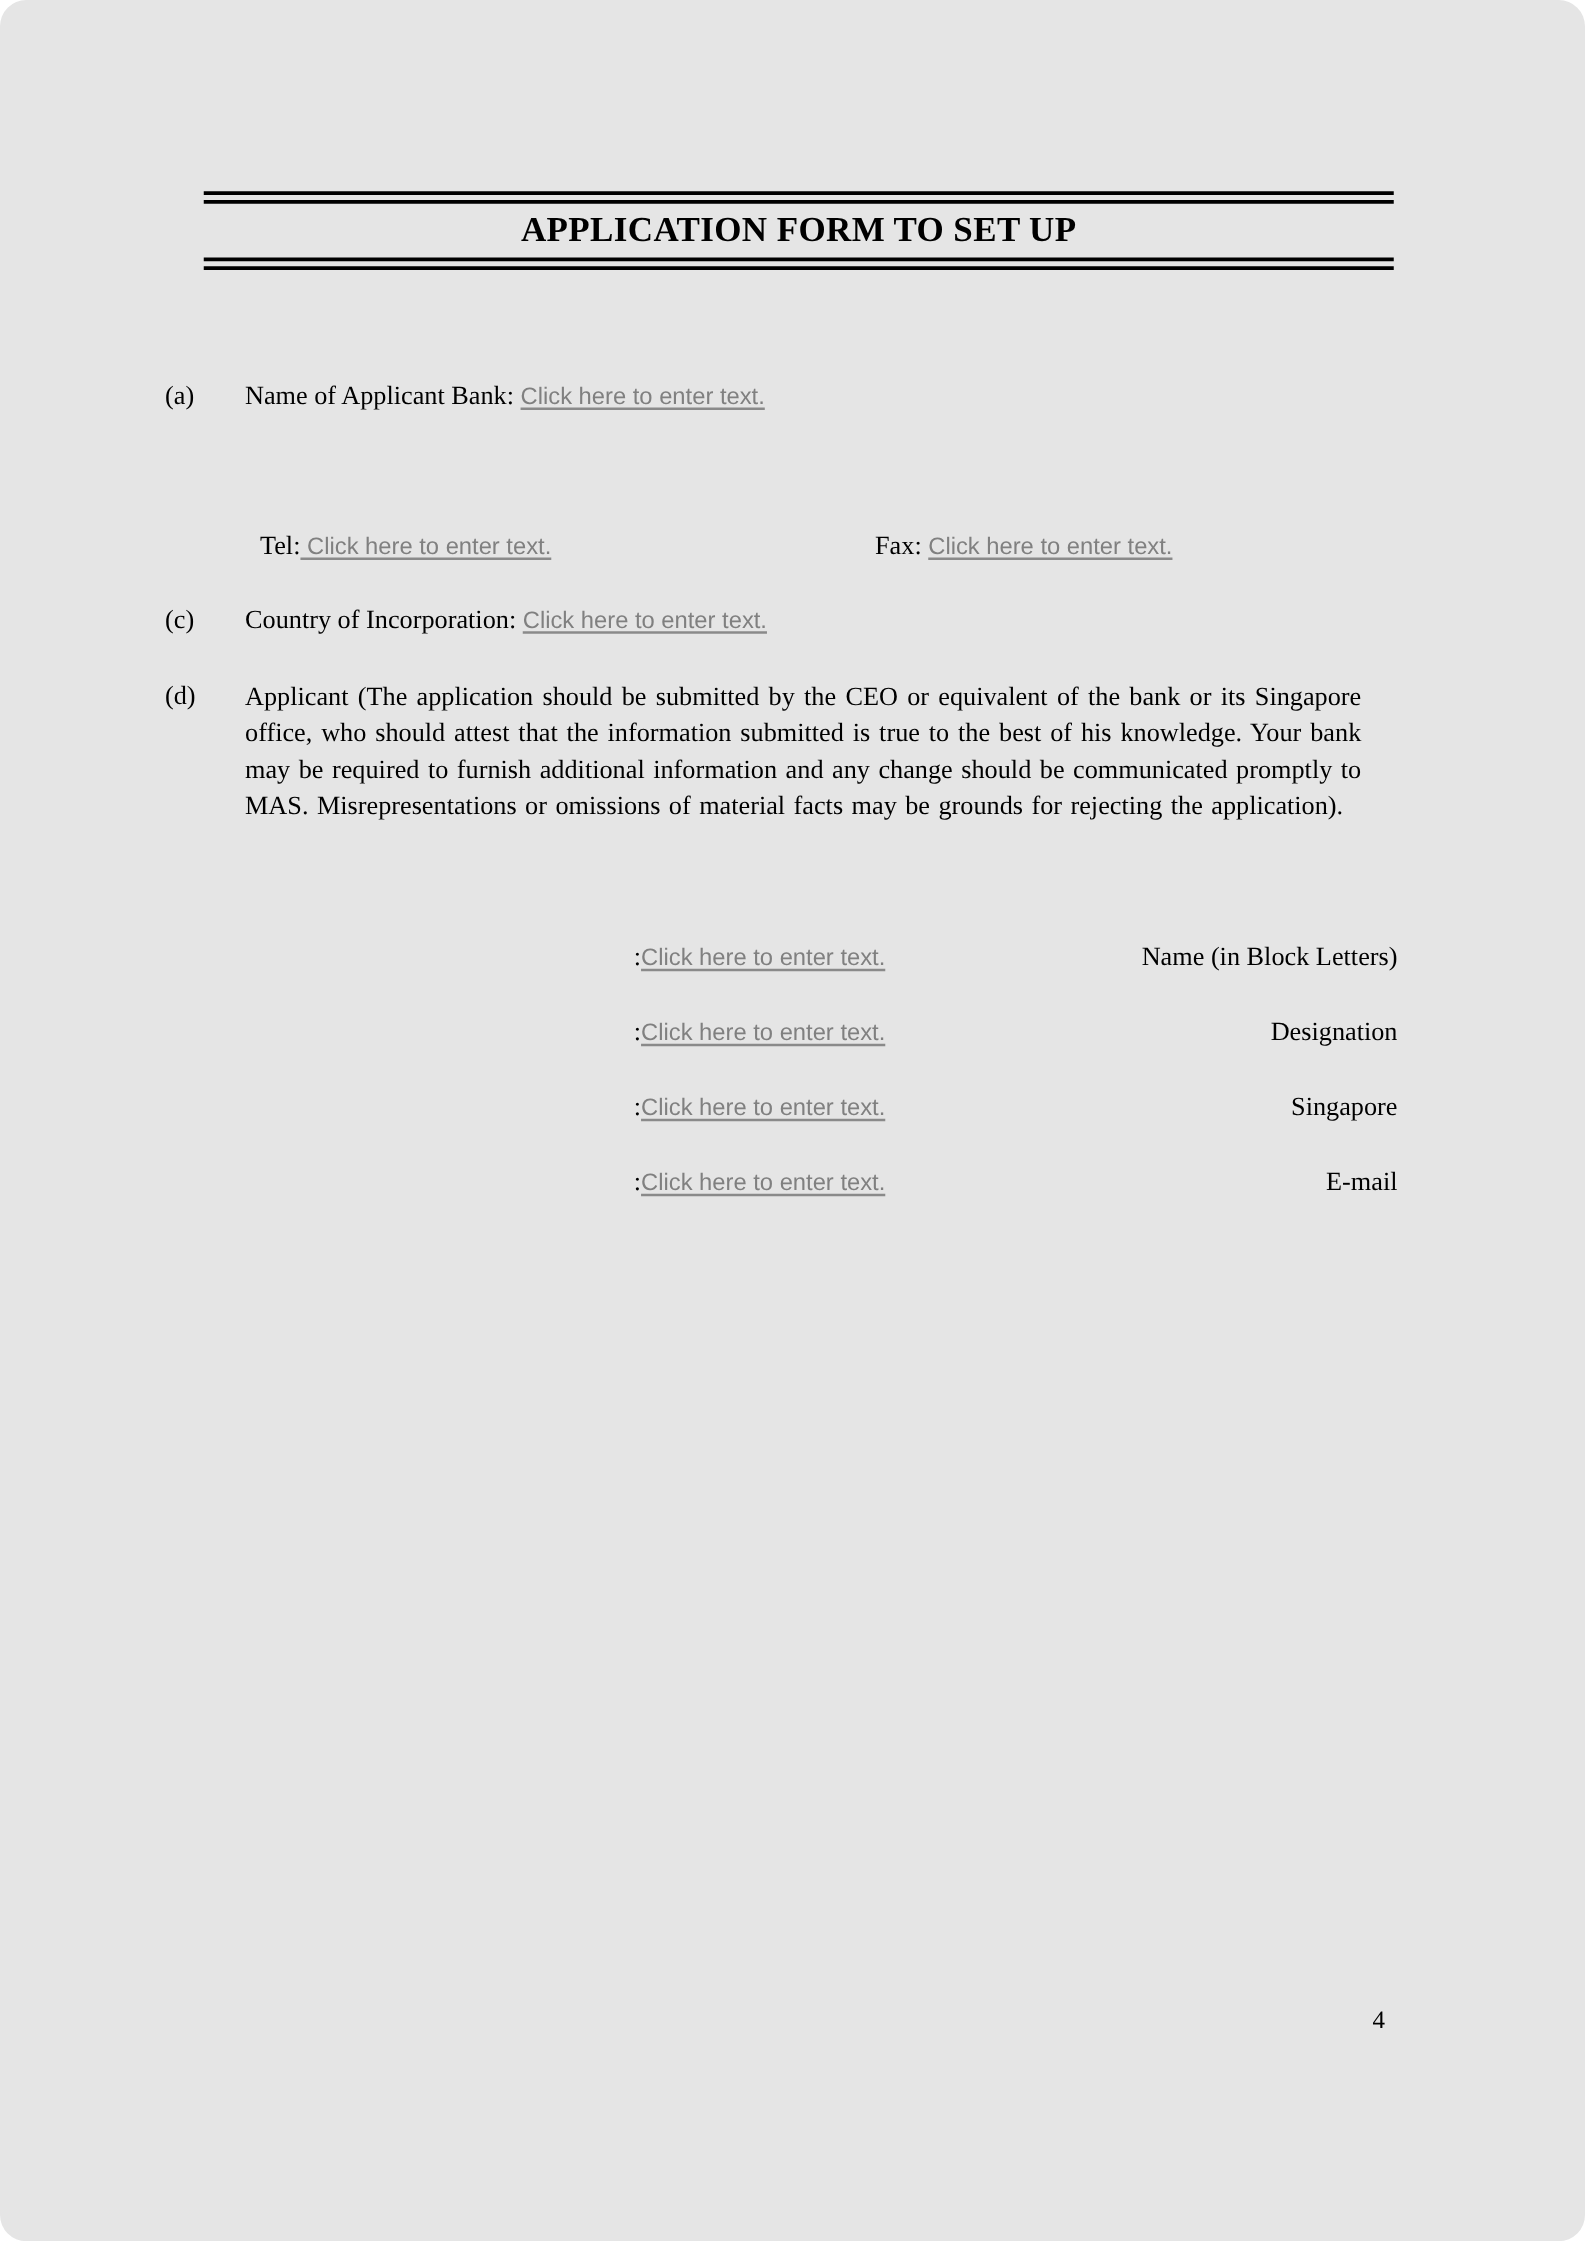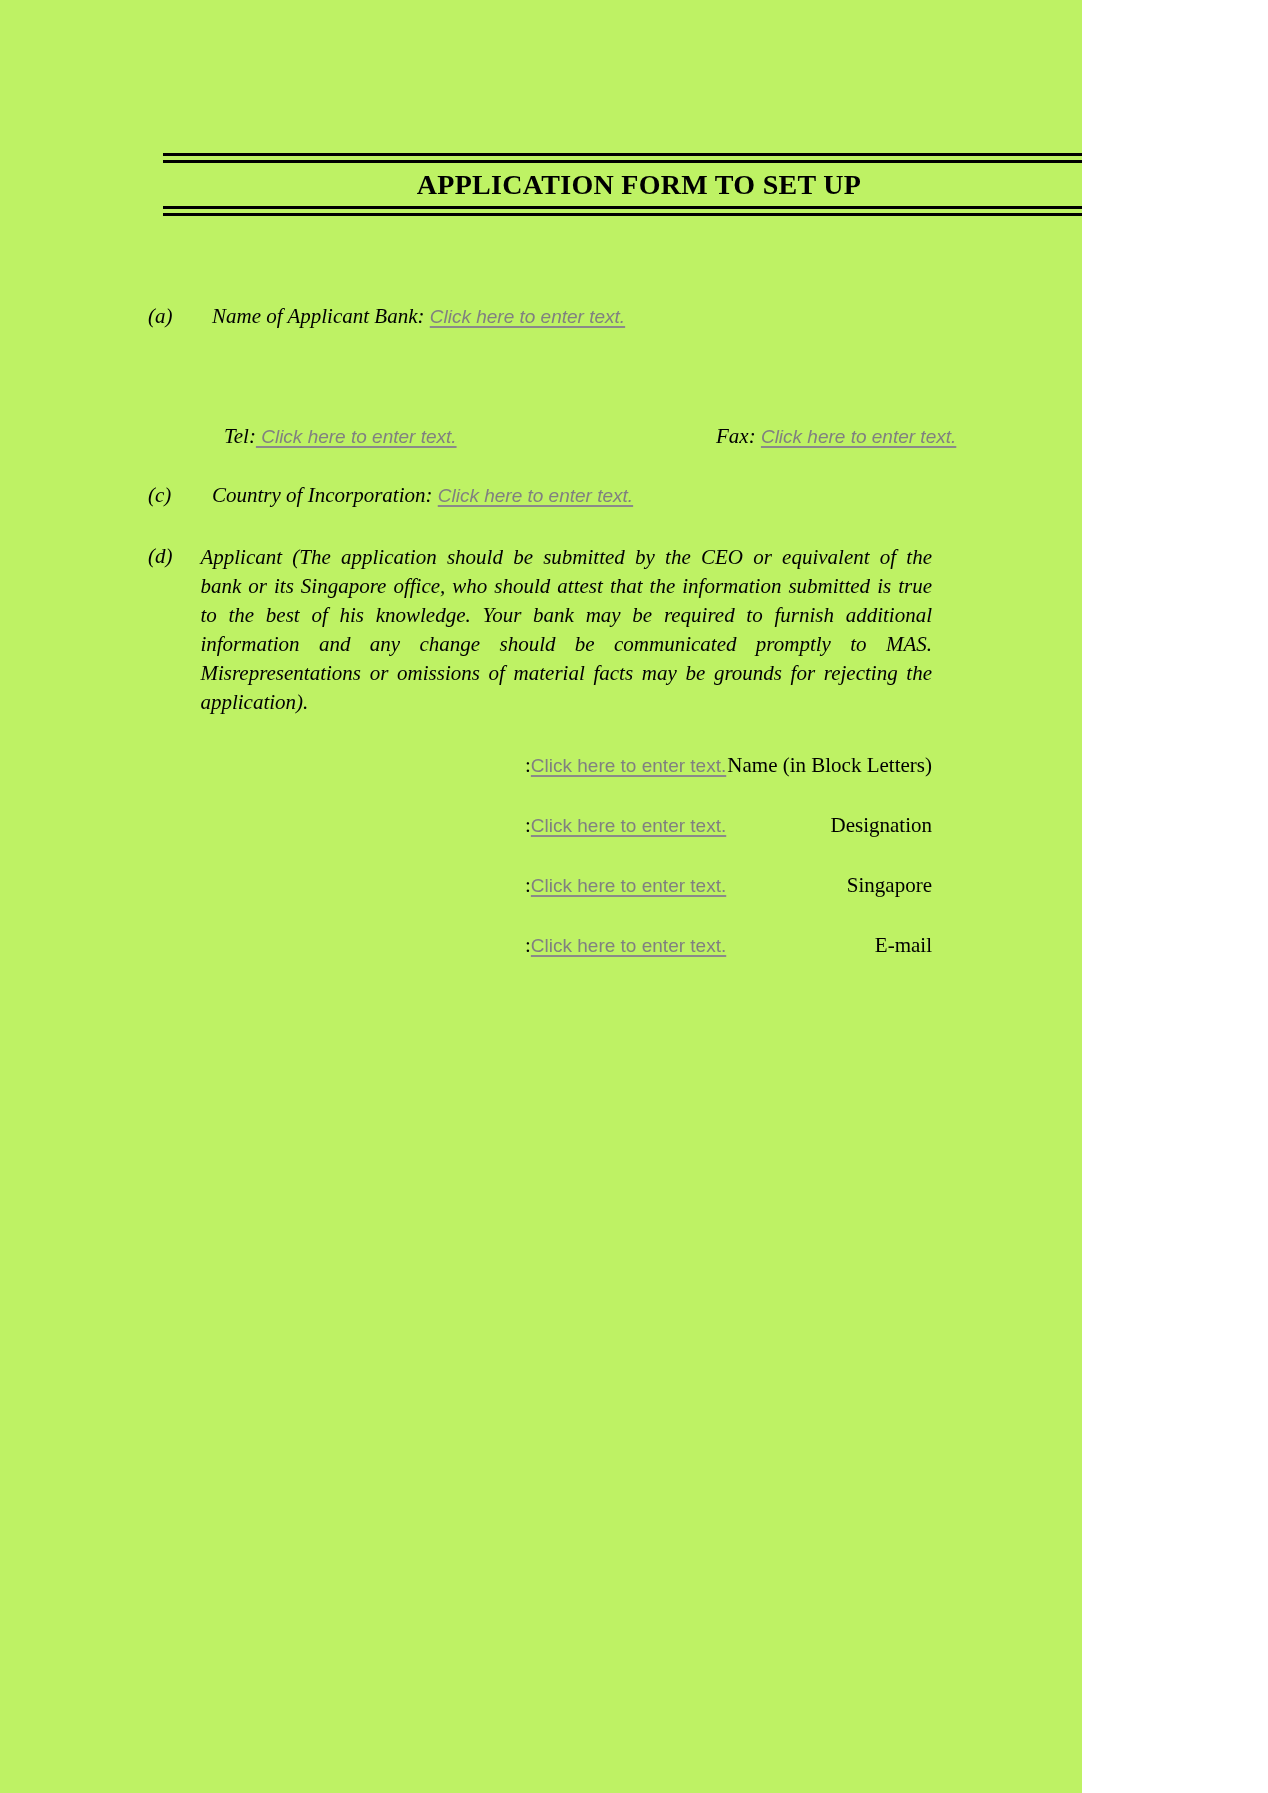--- a/index.html
+++ b/index.html
@@ -1,47 +1,47 @@
 <!DOCTYPE html>
 <html><head>
 <meta charset="utf-8">
 <style>
   html, body { margin: 0; padding: 0; background: #ffffff; }
   .page {
     position: relative;
-    width: 1082px;
+    width: 1268px;
     height: 1793px;
-    background: #bef264;
+    background: #e5e5e5;
     font-family: "Liberation Serif", serif;
     color: #000000;
     overflow: hidden;
+    border-radius: 21px;
   }
   .title-block {
     position: absolute;
     top: 153px;
     left: 163px;
     width: 952px;
     box-sizing: border-box;
     border-top: 10px double #000000;
     border-bottom: 10px double #000000;
     padding: 5px 0 5px 0;
     text-align: center;
     font-weight: bold;
     font-size: 28px;
     line-height: 33px;
     letter-spacing: 0.3px;
   }
   .row {
     position: absolute;
-    left: 148px;
+    left: 132px;
     right: 150px;
     font-size: 21px;
     line-height: 27px;
     white-space: nowrap;
-    font-style: italic;
   }
   .marker {
     display: inline-block;
     width: 64px;
   }
   .ph {
     font-family: "Liberation Sans", sans-serif;
     font-size: 19px;
     color: #808080;
     text-decoration: underline;
@@ -62,21 +62,21 @@
   }
   .field-row {
     position: absolute;
     left: 212px;
     right: 150px;
     font-size: 21px;
     line-height: 27px;
     white-space: nowrap;
     text-align: right;
   }
-  .field-value { position: absolute; left: 295px; top: 0; margin-left: 18px; }
+  .field-value { position: absolute; left: 295px; top: 0; }
   .page-number {
     position: absolute;
     left: 1098px;
     top: 1605px;
     font-size: 20px;
   }
 </style>
 </head>
 <body>
 

